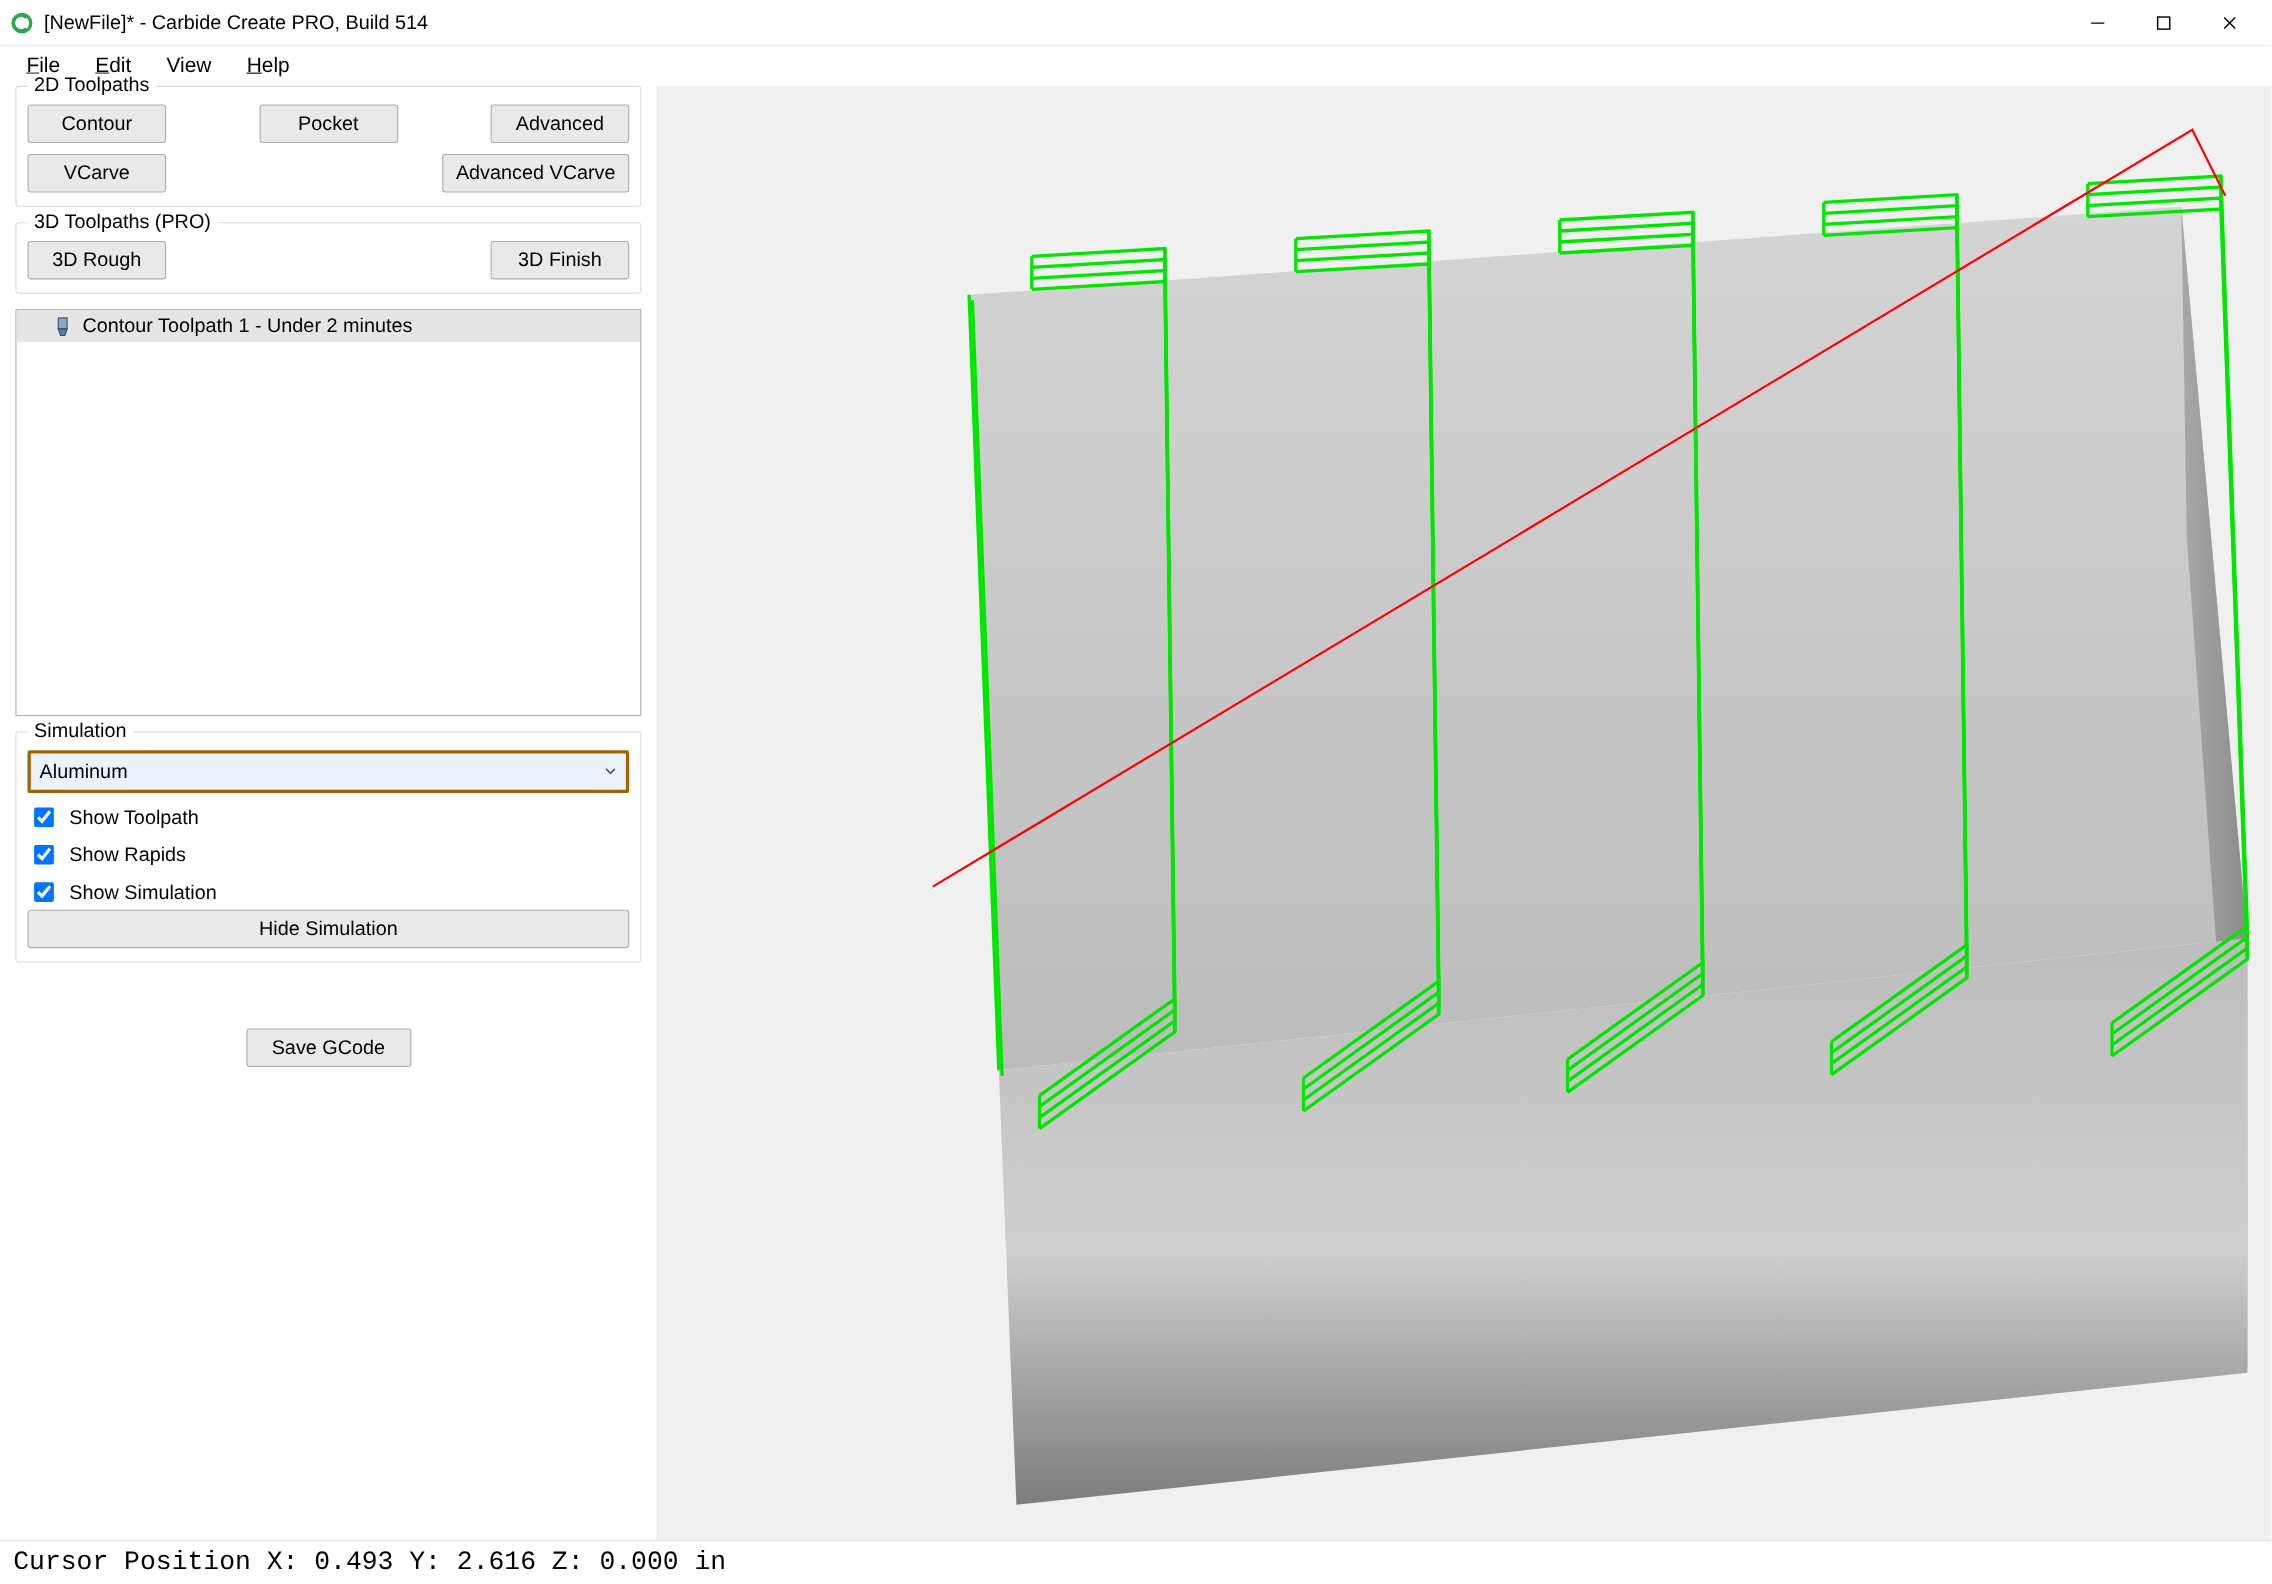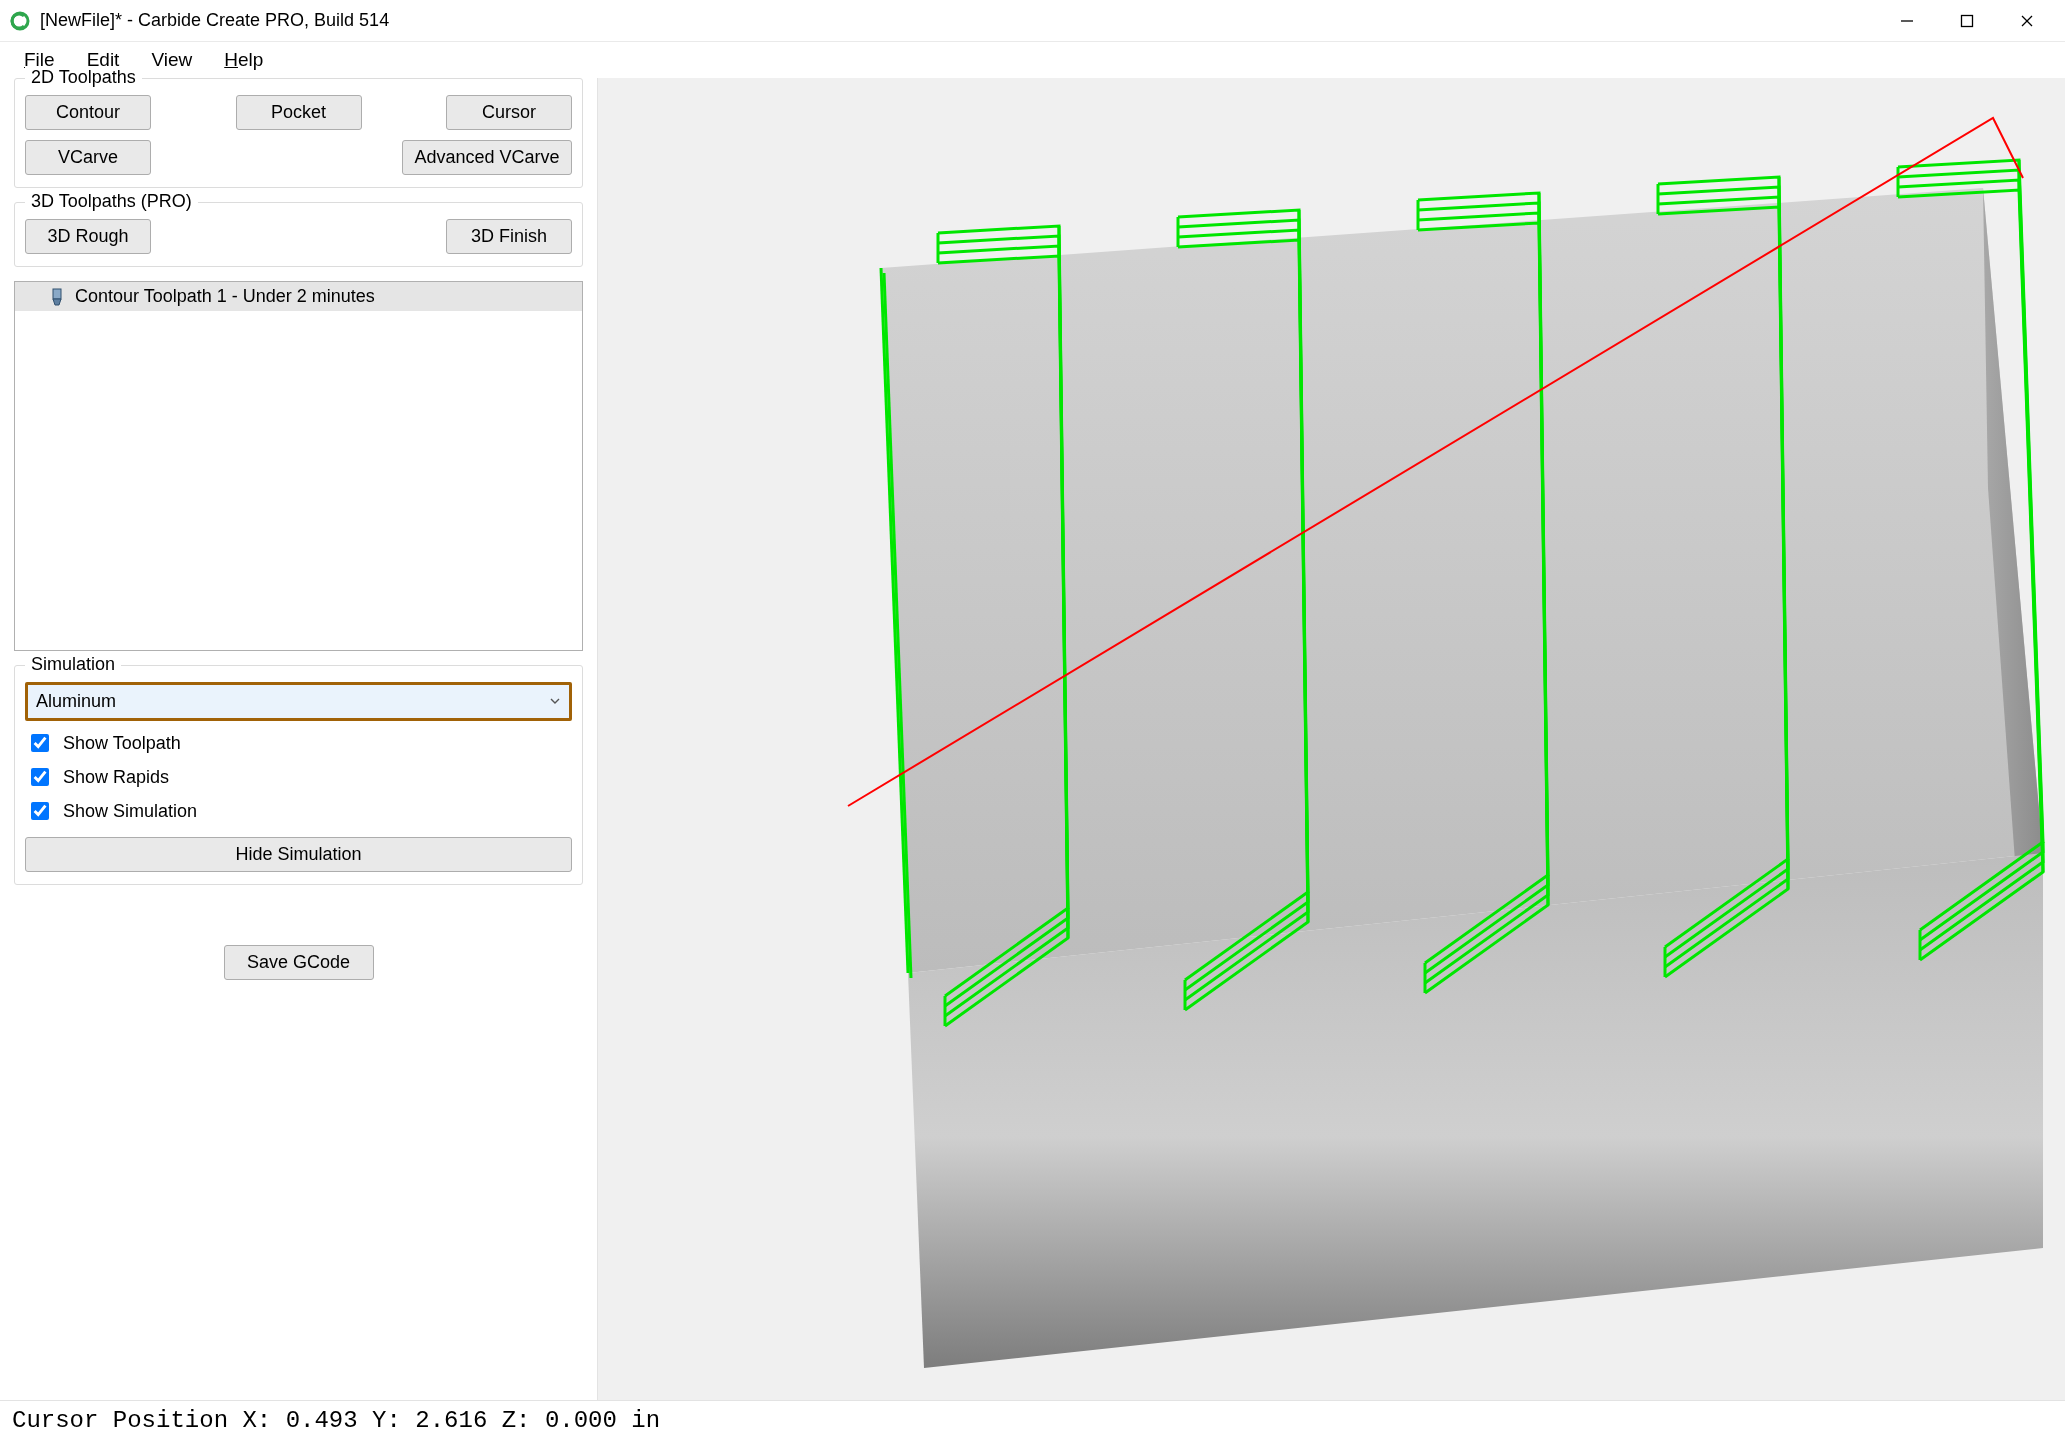--- a/index.html
+++ b/index.html
@@ -232,21 +232,21 @@
 <div class="main">
 
   <div class="sidebar">
 
 
     <div class="group">
       <span class="legend">2D Toolpaths</span>
       <div class="btn-row">
         <div class="wbtn">Contour</div>
         <div class="wbtn">Pocket</div>
-        <div class="wbtn">Cursor</div>
+        <div class="wbtn">Advanced</div>
       </div>
       <div class="btn-row">
         <div class="wbtn">VCarve</div>
         <div class="wbtn" style="width:170px">Advanced VCarve</div>
       </div>
     </div>
 
     <div class="group">
       <span class="legend">3D Toolpaths (PRO)</span>
       <div class="btn-row">
@@ -282,21 +282,21 @@
         <span>Show Toolpath</span>
       </label>
       <label class="chk">
         <input type="checkbox" checked="" style="">
         <span>Show Rapids</span>
       </label>
       <label class="chk">
         <input type="checkbox" checked="" style="">
         <span>Show Simulation</span>
       </label>
-      <div class="btn-row" style="margin-top:14px">
+      <div class="btn-row" style="margin-top:4px">
         <div class="wbtn wide">Hide Simulation</div>
       </div>
     </div>
 
     <div class="save-row">
       <div class="wbtn">Save GCode</div>
     </div>
 
   </div>
 

